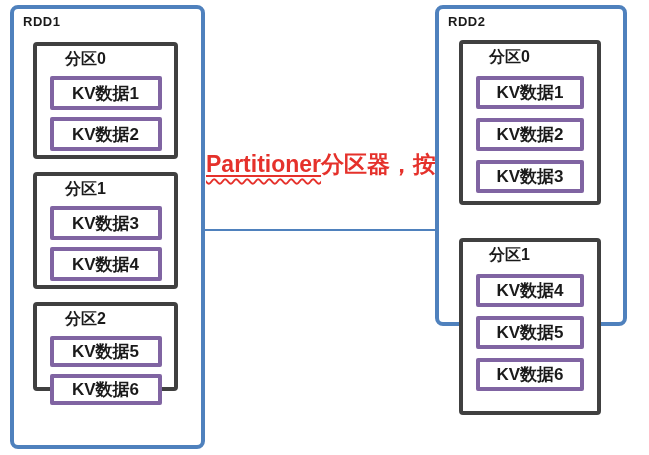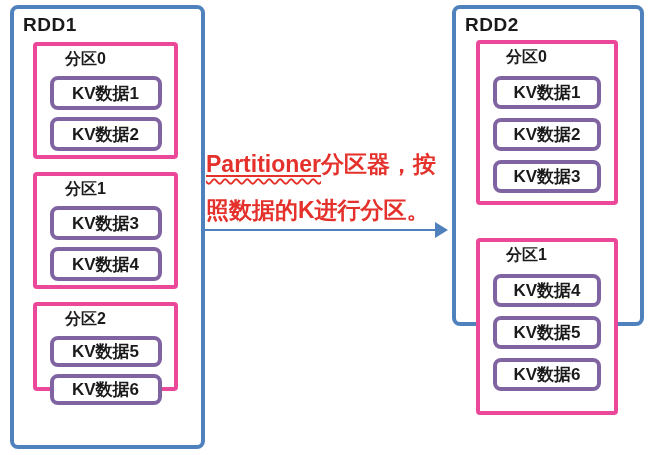--- a/index.html
+++ b/index.html
@@ -12,50 +12,50 @@
     font-family: "Liberation Sans", sans-serif;
     overflow: hidden;
   }
   .rdd {
     position: absolute;
     border: 4px solid #4f81bd;
     border-radius: 8px;
     background: #ffffff;
   }
   #rdd1 { left: 10px; top: 5px; width: 195px; height: 444px; }
-  #rdd2 { left: 452px; top: 5px; width: 192px; height: 321px; }
+  #rdd2 { left: 435px; top: 5px; width: 192px; height: 321px; }
   .rdd-title {
     position: absolute;
     top: 5px; left: 9px;
-    font-size: 19px;
+    font-size: 13px;
     font-weight: bold;
     color: #1a1a1a;
     letter-spacing: 0.5px;
   }
   .partition {
     position: absolute;
-    border: 4px solid #ec4899;
+    border: 4px solid #404040;
     border-radius: 4px;
     background: #ffffff;
     display: flex;
     flex-direction: column;
     align-items: center;
   }
   .partition-label {
     align-self: flex-start;
     margin: 3px 0 0 28px;
     font-size: 16px;
     font-weight: bold;
     color: #1a1a1a;
     height: 20px;
     line-height: 20px;
   }
   .kv {
     border: 4px solid #8064a2;
-    border-radius: 8px;
+    border-radius: 2px;
     background: #ffffff;
     font-size: 17px;
     font-weight: bold;
     color: #1a1a1a;
     display: flex;
     align-items: center;
     justify-content: center;
   }
   
   #rdd1-p0 { left: 19px; top: 33px;  width: 145px; height: 117px; }
@@ -136,21 +136,20 @@
 
     <div class="partition" id="rdd1-p2">
       <div class="partition-label">分区2</div>
       <div class="kv">KV数据5</div>
       <div class="kv">KV数据6</div>
     </div>
   </div>
 
   <div class="annotation">
     <div><span class="squiggle-outer"><span class="squiggle-inner">Partitioner</span></span><span>分区器，按</span></div>
-    <div>照数据的K进行分区。</div>
   </div>
 
   <div class="arrow-line"></div>
   <div class="arrow-head"></div>
 
   <div class="rdd" id="rdd2">
     <div class="rdd-title">RDD2</div>
 
     <div class="partition" id="rdd2-p0">
       <div class="partition-label">分区0</div>

